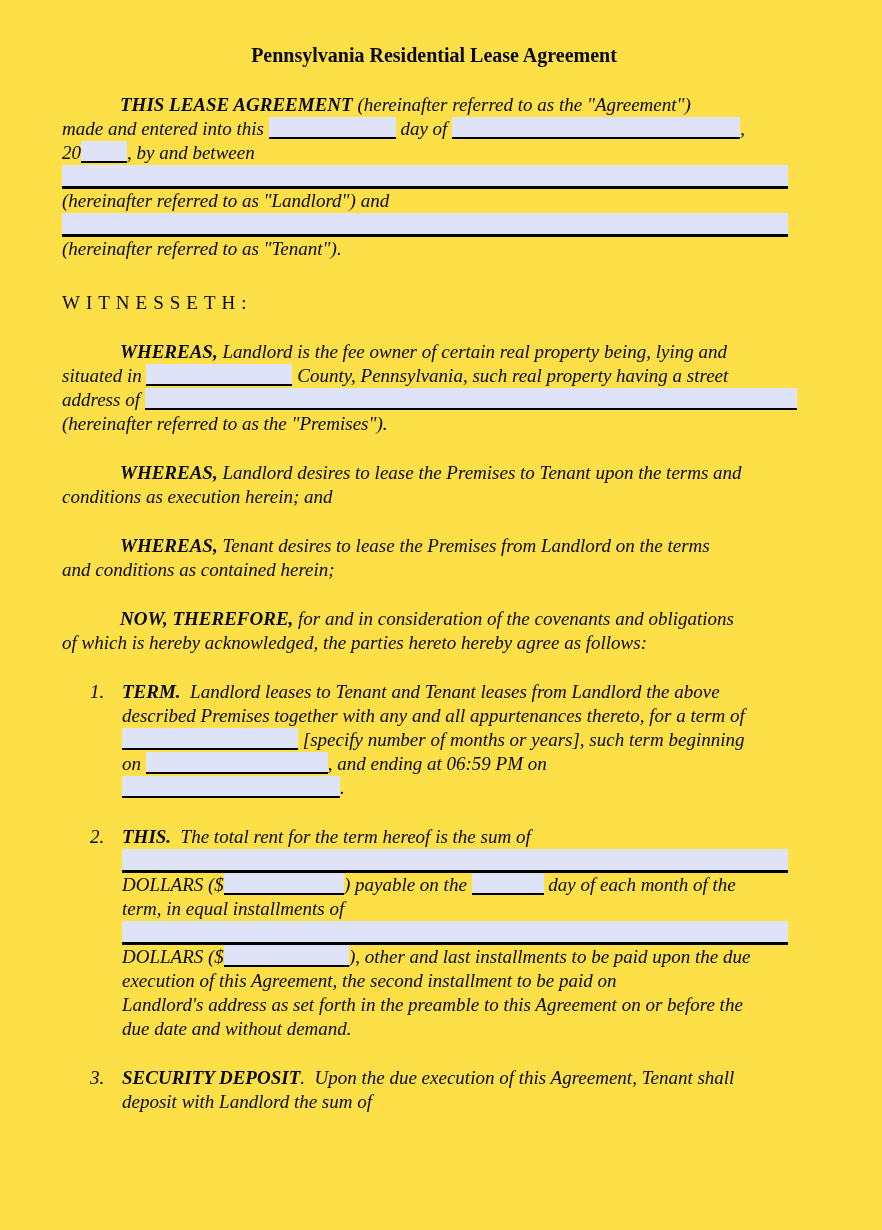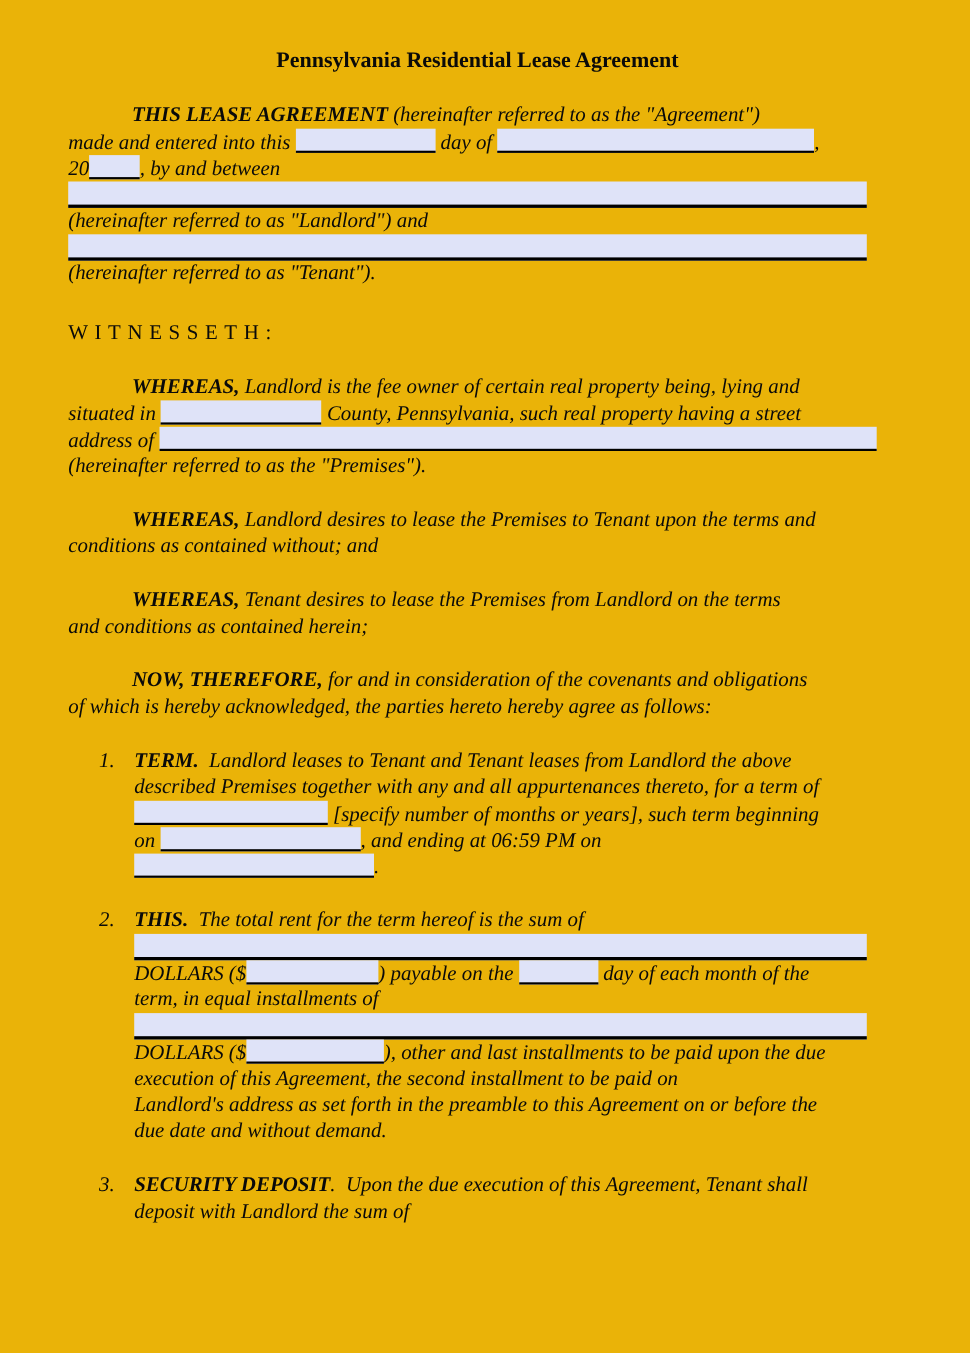--- a/index.html
+++ b/index.html
@@ -1,19 +1,19 @@
 <!DOCTYPE html>
 <html><head>
 <meta charset="utf-8">
 <style>
   html,body{margin:0;padding:0;background:#ffffff;}
   .page{
     position:relative;
     width:882px;height:1230px;
-    background:#eab308;
+    background:#fde047;
     font-family:"Liberation Serif","DejaVu Serif",serif;
     color:#0a0a0a;
     font-size:19px;
     line-height:24px;
     overflow:hidden;
     box-sizing:border-box;
     padding:44px 76px 0 62px;
   }
   .title{
     font-size:20px;
@@ -67,21 +67,21 @@
       </div>
       <div class="witnesseth">WITNESSETH:</div>
       <div class="block p">
         <div class="line"><span class="indent-pad" style="width: 58px;"></span><span class="run bold">WHEREAS,</span><span class="run"> Landlord is the fee owner of certain real property being, lying and</span></div>
         <div class="line"><span class="run">situated in </span><span class="blank" style="width: 146px;"></span><span class="run"> County, Pennsylvania, such real property having a street</span></div>
         <div class="line"><span class="run">address of </span><span class="blank" style="width: 652px;"></span></div>
         <div class="line"><span class="run">(hereinafter referred to as the "Premises").</span></div>
       </div>
       <div class="block p">
         <div class="line"><span class="indent-pad" style="width: 58px;"></span><span class="run bold">WHEREAS,</span><span class="run"> Landlord desires to lease the Premises to Tenant upon the terms and</span></div>
-        <div class="line"><span class="run">conditions as contained without; and</span></div>
+        <div class="line"><span class="run">conditions as execution herein; and</span></div>
       </div>
       <div class="block p">
         <div class="line"><span class="indent-pad" style="width: 58px;"></span><span class="run bold">WHEREAS,</span><span class="run"> Tenant desires to lease the Premises from Landlord on the terms</span></div>
         <div class="line"><span class="run">and conditions as contained herein;</span></div>
       </div>
       <div class="block p">
         <div class="line"><span class="indent-pad" style="width: 58px;"></span><span class="run bold">NOW, THEREFORE,</span><span class="run"> for and in consideration of the covenants and obligations</span></div>
         <div class="line"><span class="run">of which is hereby acknowledged, the parties hereto hereby agree as follows:</span></div>
       </div>
       <div class="block item">

